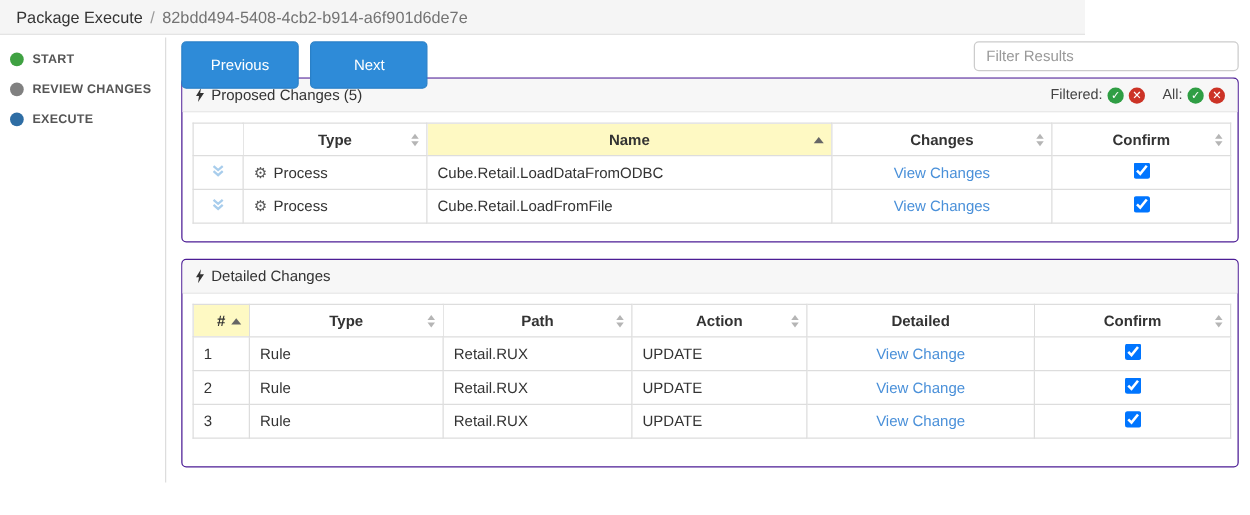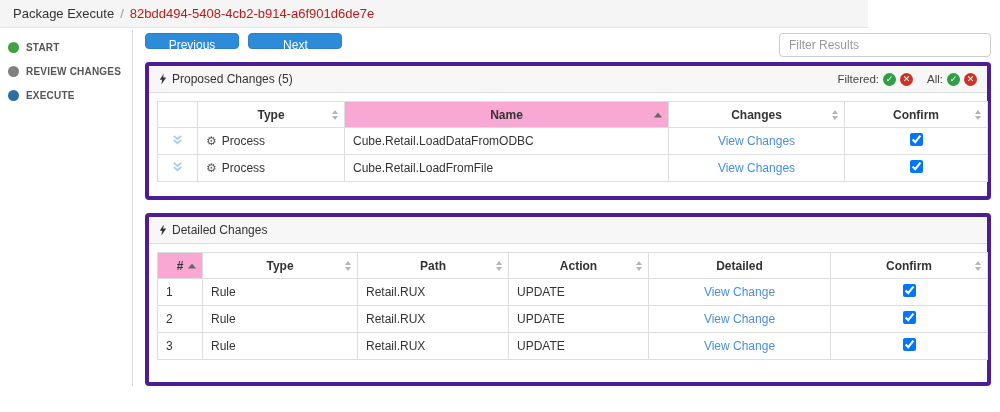--- a/index.html
+++ b/index.html
@@ -4,43 +4,43 @@
 <style>
   * { margin:0; padding:0; box-sizing:border-box; }
   html,body { width:1000px; height:412px; background:#fff;
     font-family:"Liberation Sans","DejaVu Sans",sans-serif; overflow:hidden; }
 
   
   .topbar { position:absolute; left:0; top:0; width:868px; height:28px;
     background:#f5f5f5; border-bottom:1px solid #e4e4e4; display:flex;
     align-items:center; padding-left:13px; font-size:13px; color:#333; }
   .topbar .sep { color:#999; margin:0 6px; }
-  .topbar a { color:#b91c1c; text-decoration:none; }
+  .topbar a { color:#737373; text-decoration:none; }
 
   
   .sidebar { position:absolute; left:0; top:28px; width:132px; padding:14px 0 0 8px; }
   .step { display:flex; align-items:center; margin-bottom:13px; }
   .dot { width:11px; height:11px; border-radius:50%; margin-right:7px; flex:0 0 auto; }
   .step-label { font-size:10px; font-weight:bold; color:#555; letter-spacing:.2px; }
   .vdivider { position:absolute; left:132px; top:30px; width:1px; height:356px; background:#ddd; }
 
   
   .content { position:absolute; left:145px; top:33px; width:846px; }
   .toolbar { position:relative; height:24px; }
-  .btn { display:inline-block; height:16px; min-width:94px; margin-right:5px;
+  .btn { display:inline-block; height:38px; min-width:94px; margin-right:5px;
     background:#2e8bd8; border:1px solid #2a80c7; border-radius:4px; color:#fff;
     font-size:12px; text-align:center; line-height:22px; cursor:pointer;
     font-family:inherit; padding:0 12px; }
   .filter-input { position:absolute; right:0; top:0; width:212px; height:24px;
     border:1px solid #ccc; border-radius:4px; padding:0 9px; font-size:12px;
     color:#333; font-family:inherit; }
   .filter-input::placeholder { color:#999; }
 
   
-  .panel { border:4px solid #4c1d95; border-radius:4px; background:#fff; }
+  .panel { border:1px solid #4c1d95; border-radius:4px; background:#fff; }
   .panel-1 { margin-top:5px; }
   .panel-2 { margin-top:13px; }
   .panel-heading { background:#f7f7f7; border-bottom:1px solid #ddd;
     border-radius:4px 4px 0 0; padding:5px 10px; font-size:12px; color:#333;
     display:flex; align-items:center; height:27px; }
   .panel-title { display:flex; align-items:center; gap:5px; }
   .heading-right { margin-left:auto; display:flex; align-items:center; gap:4px;
     font-size:11.5px; color:#444; }
   .heading-right .grp { margin-left:10px; }
   .bolt { width:8px; height:12px; }
@@ -51,21 +51,21 @@
   .cc-red { background:#cc3326; }
 
   .panel-body { padding:8px 8px 14px 8px; }
   .panel-2 .panel-body { padding-bottom:22px; }
 
   
   table { width:100%; border-collapse:collapse; font-size:12px; color:#333;
     table-layout:fixed; }
   th, td { border:1px solid #ddd; padding:5px 8px; height:26px; }
   th { font-weight:bold; text-align:center; position:relative; background:#fff; }
-  th.sorted { background:#f9a8d4; }
+  th.sorted { background:#fef9c3; }
   td { text-align:left; background:#fff; }
   td.center { text-align:center; }
   a.link { color:#4a90d9; text-decoration:none; font-size:12px; }
 
   .sort-both { position:absolute; right:6px; top:50%; transform:translateY(-50%);
     display:inline-flex; flex-direction:column; gap:2px; }
   .sort-both i { width:0; height:0; border-left:3.5px solid transparent;
     border-right:3.5px solid transparent; display:block; }
   .sort-both .up { border-bottom:4px solid #b5b5b5; }
   .sort-both .dn { border-top:4px solid #b5b5b5; }

